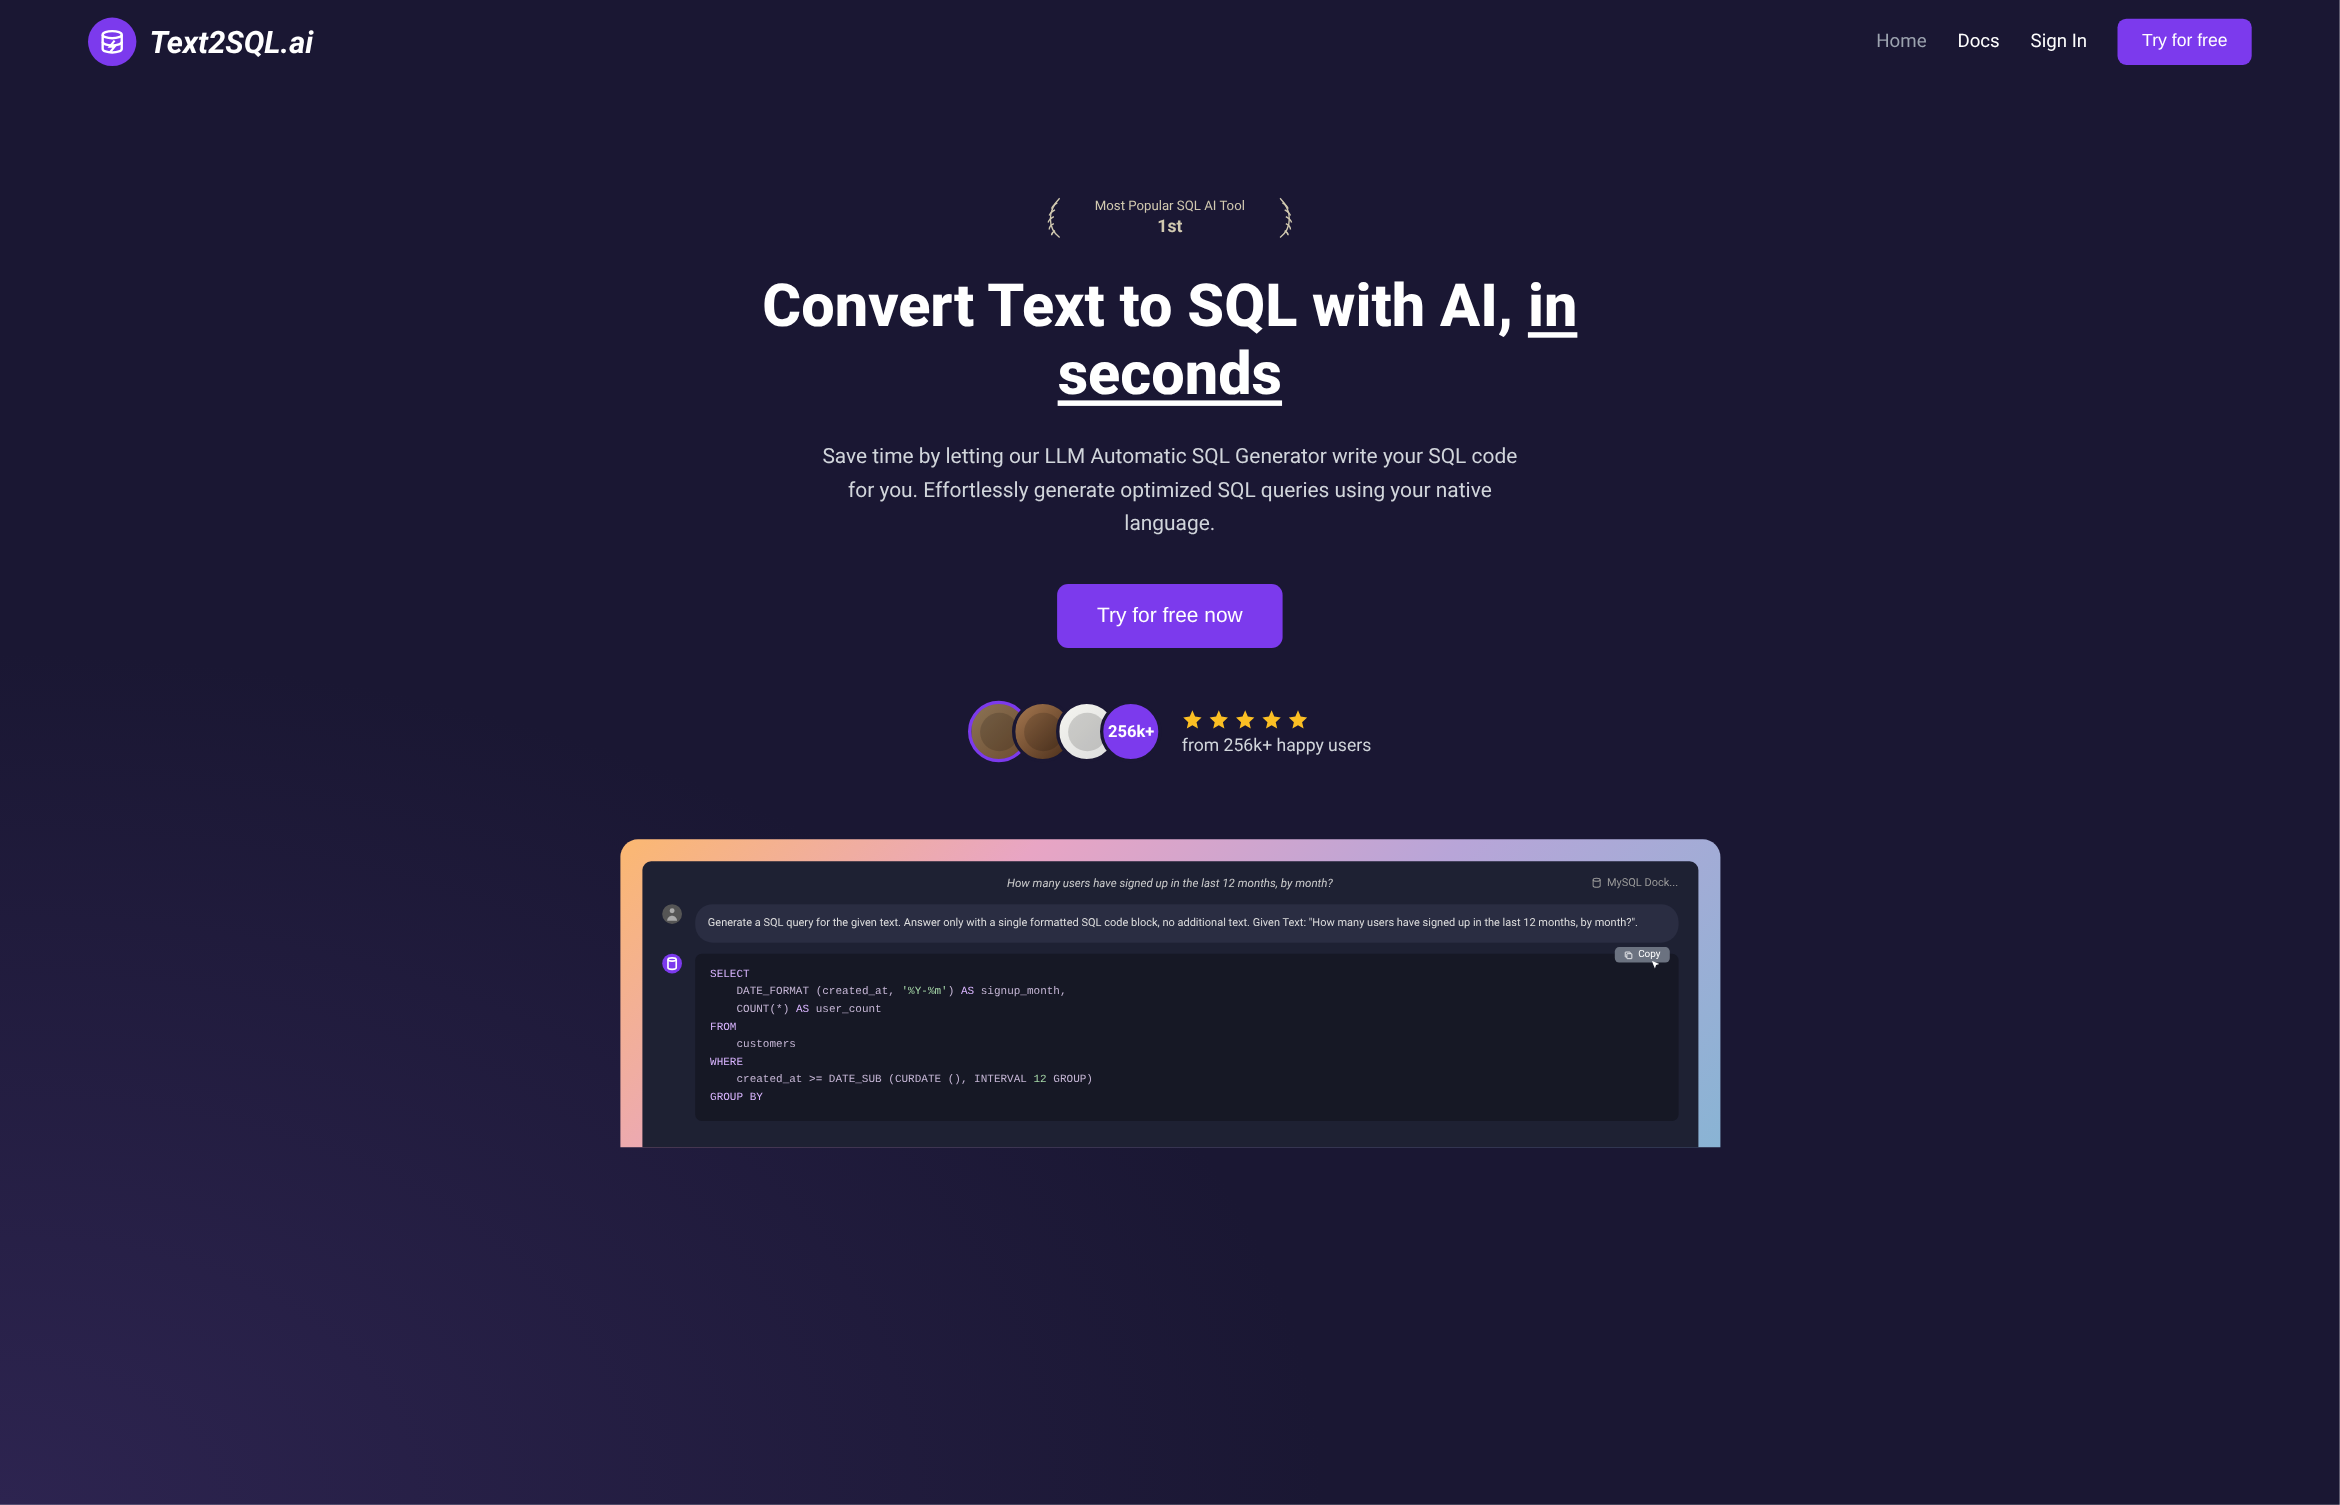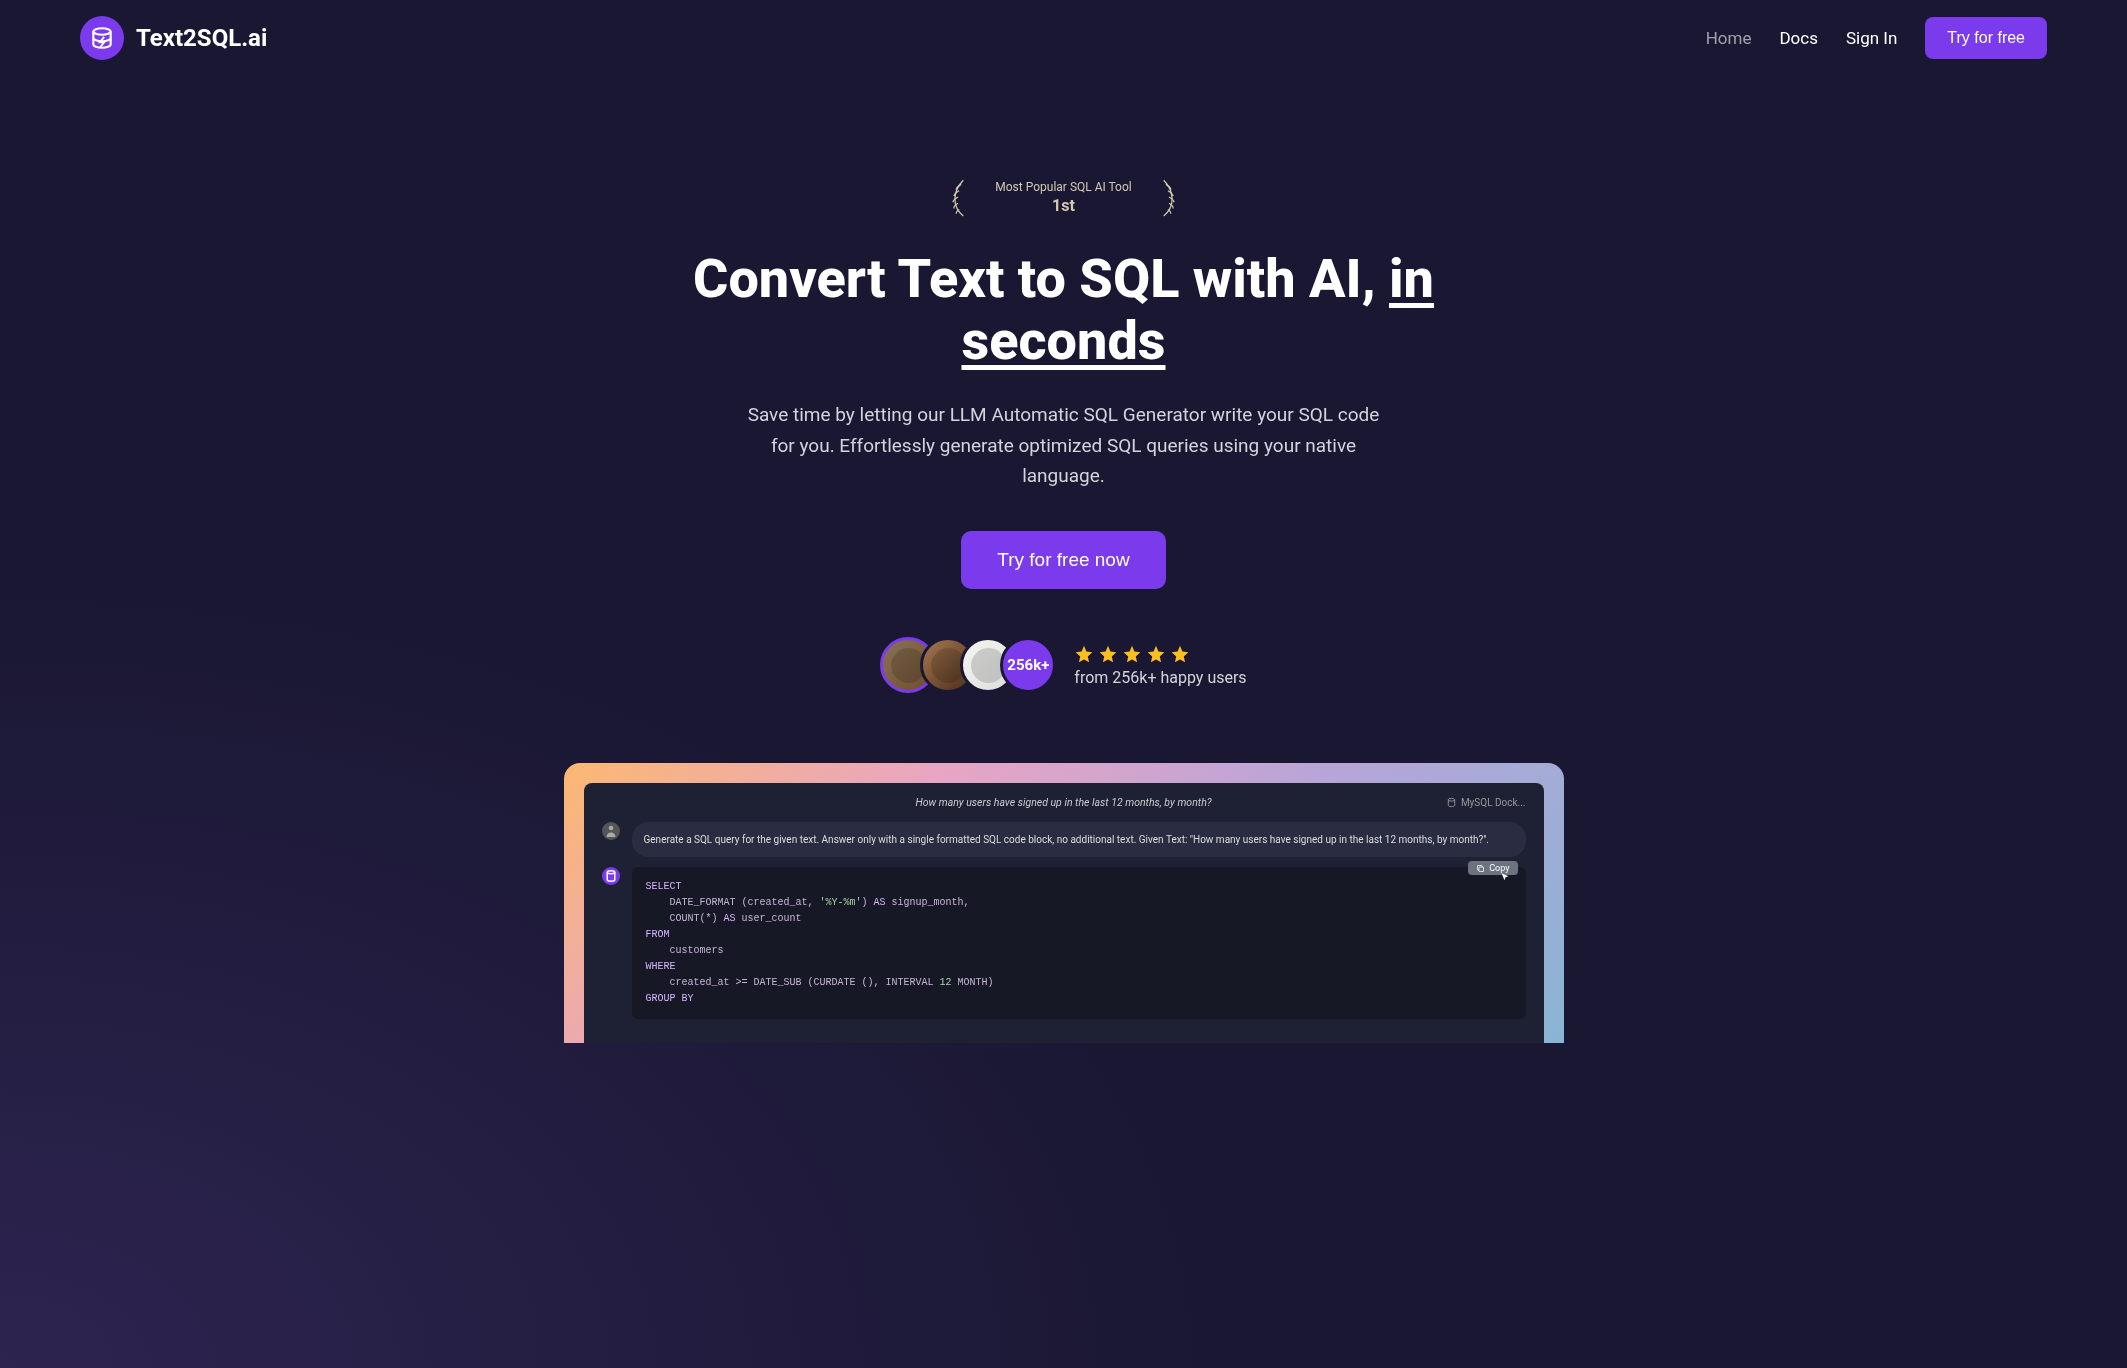--- a/index.html
+++ b/index.html
@@ -26,23 +26,24 @@
   width: 44px;
   height: 44px;
   background: #7c3aed;
   border-radius: 50%;
   display: flex;
   align-items: center;
   justify-content: center;
 }
 .logo-icon svg { width: 26px; height: 26px; }
 .logo-text {
-  font-size: 24px;
+  font-size: 28px;
   font-weight: 700;
   color: #fff;
+  font-style: italic;
 }
 .nav {
   display: flex;
   align-items: center;
   gap: 28px;
 }
 .nav a {
   color: #fff;
   text-decoration: none;
   font-size: 17px;
@@ -400,19 +401,19 @@
                 <path d="M16 8V5a1 1 0 00-1-1H5a1 1 0 00-1 1v10a1 1 0 001 1h3"></path>
               </svg>
             <span>Copy</span>
           </div>
 <pre><span class="kw">SELECT</span>
 <span class="fn">    DATE_FORMAT</span><span> (created_at, </span><span class="str">'%Y-%m'</span><span>) </span><span class="kw">AS</span><span> signup_month,</span>
 <span class="fn">    COUNT</span><span>(*) </span><span class="kw">AS</span><span> user_count</span>
 <span class="kw">FROM</span>
 <span>    customers</span>
 <span class="kw">WHERE</span>
-<span>    created_at &gt;= DATE_SUB (CURDATE (), INTERVAL </span><span class="str">12</span><span> MONTH)</span>
+<span>    created_at &gt;= DATE_SUB (CURDATE (), INTERVAL </span><span class="str">12</span><span> GROUP)</span>
 <span class="kw">GROUP BY</span></pre>
         </div>
       </div>
     </div>
   </div>
 </section>
 
 </body></html>

